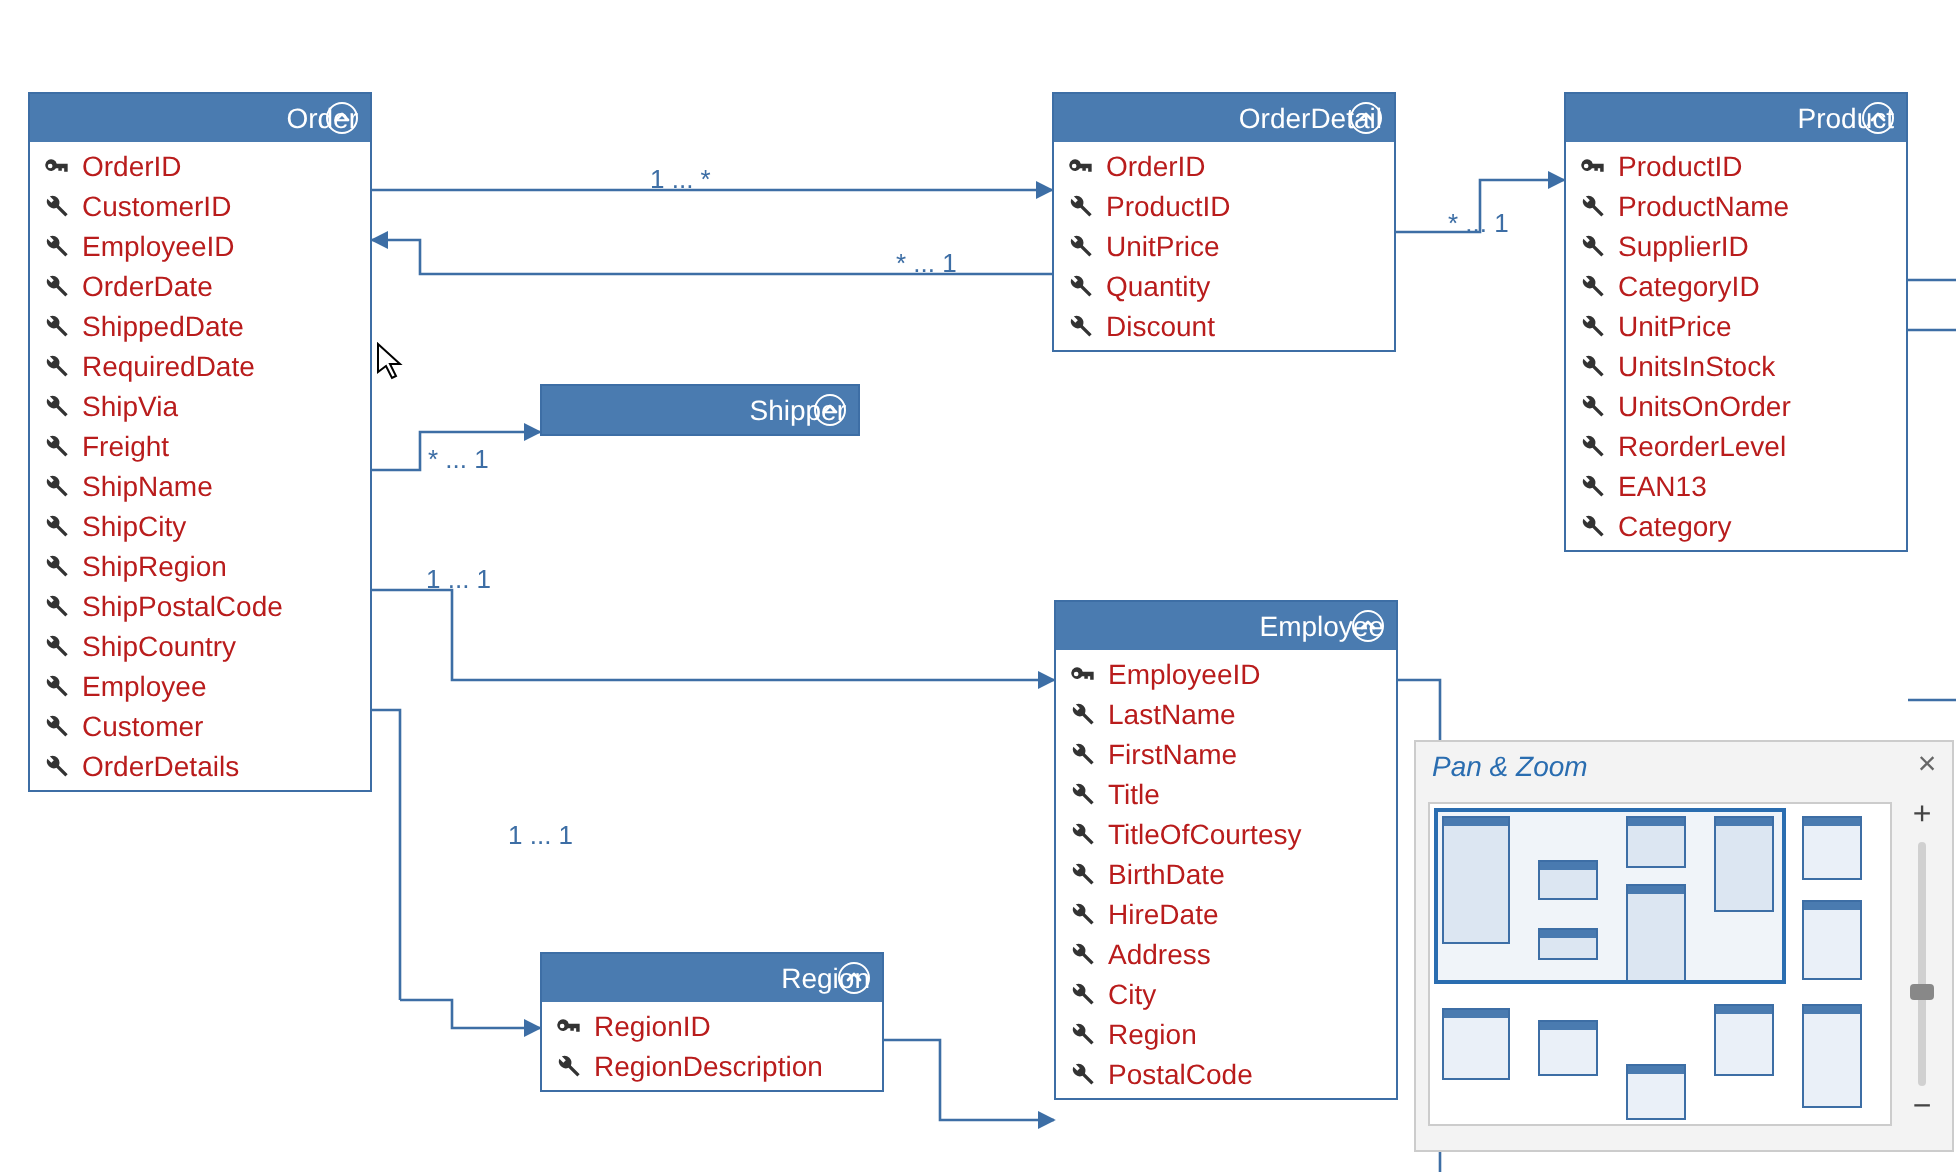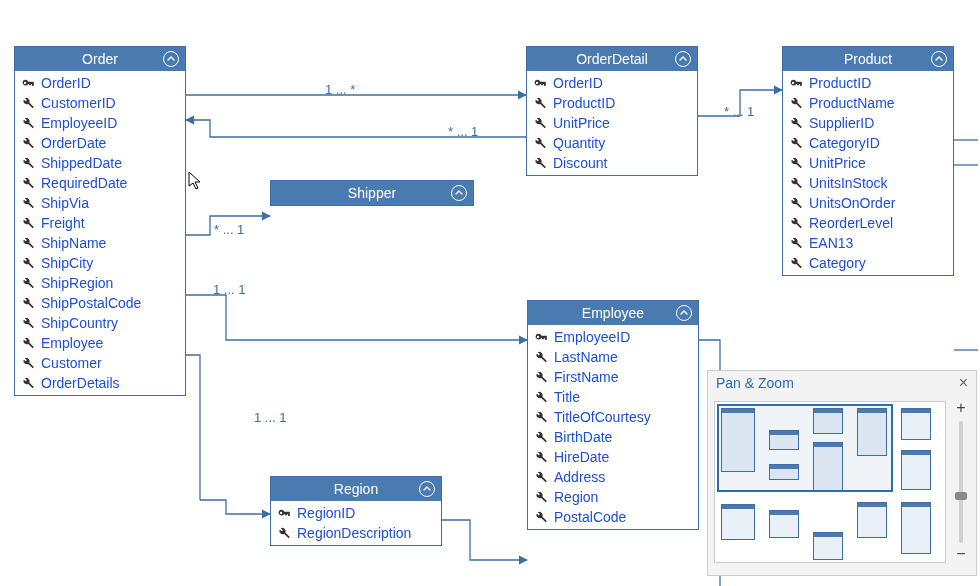--- a/index.html
+++ b/index.html
@@ -28,21 +28,21 @@
     font-weight: 500;
     text-align: center;
     padding: 4px 6px;
     display: flex;
     align-items: center;
     justify-content: center;
     position: relative;
   }
   .entity-title {
     flex: 1;
-    text-align: center;
+    text-align: right;
   }
   .collapse-btn {
     position: absolute;
     right: 6px;
     top: 50%;
     transform: translateY(-50%);
     width: 16px;
     height: 16px;
     border-radius: 50%;
     border: 1.5px solid #ffffff;
@@ -64,21 +64,21 @@
   .field-icon {
     width: 14px;
     height: 14px;
     display: inline-flex;
     align-items: center;
     justify-content: center;
     color: #333333;
     flex-shrink: 0;
   }
   .field-name {
-    color: #1d4ed8;
+    color: #b91c1c;
   }
   .rel-label {
     position: absolute;
     font-size: 13px;
     color: #3d6ea5;
   }
   svg.connectors {
     position: absolute;
     inset: 0;
     width: 980px;
@@ -97,20 +97,21 @@
     background: #f3f3f3;
     border: 1px solid #cccccc;
   }
   .pz-header {
     display: flex;
     align-items: center;
     justify-content: space-between;
     padding: 4px 8px;
     font-size: 14px;
     color: #2a6db0;
+    font-style: italic;
   }
   .pz-close {
     color: #666666;
     cursor: pointer;
     font-size: 16px;
     line-height: 1;
   }
   .pz-body {
     display: flex;
     padding: 6px 6px 8px 6px;
@@ -338,21 +339,21 @@
           <div class="field">
             <span class="field-icon">
               <svg width="14" height="14" viewBox="0 0 24 24">
                 <path fill="#333" d="M22 19l-7.5-7.5a6 6 0 0 0-7.8-7.8l3.4 3.4-2.1 2.1L4.6 5.8a6 6 0 0 0 7.8 7.8L20 21l2-2z"></path>
               </svg>
             </span>
             <span class="field-name">OrderDetails</span>
           </div>
         </div>
       </div>
-      <div class="entity" style="left: 270px; top: 180px; width: 204px;">
+      <div class="entity" style="left: 270px; top: 192px; width: 160px;">
         <div class="entity-header">
           <span class="entity-title">Shipper</span>
           <span class="collapse-btn">
             <svg width="10" height="10" viewBox="0 0 10 10">
               <path d="M2 6 L5 3 L8 6" stroke="#ffffff" stroke-width="1.4" fill="none" stroke-linecap="round" stroke-linejoin="round"></path>
             </svg>
           </span>
         </div>
       </div>
       <div class="entity" style="left: 270px; top: 476px; width: 172px;">
@@ -501,20 +502,28 @@
             </span>
             <span class="field-name">HireDate</span>
           </div>
           <div class="field">
             <span class="field-icon">
               <svg width="14" height="14" viewBox="0 0 24 24">
                 <path fill="#333" d="M22 19l-7.5-7.5a6 6 0 0 0-7.8-7.8l3.4 3.4-2.1 2.1L4.6 5.8a6 6 0 0 0 7.8 7.8L20 21l2-2z"></path>
               </svg>
             </span>
             <span class="field-name">Address</span>
+          </div>
+          <div class="field">
+            <span class="field-icon">
+              <svg width="14" height="14" viewBox="0 0 24 24">
+                <path fill="#333" d="M22 19l-7.5-7.5a6 6 0 0 0-7.8-7.8l3.4 3.4-2.1 2.1L4.6 5.8a6 6 0 0 0 7.8 7.8L20 21l2-2z"></path>
+              </svg>
+            </span>
+            <span class="field-name">City</span>
           </div>
           <div class="field">
             <span class="field-icon">
               <svg width="14" height="14" viewBox="0 0 24 24">
                 <path fill="#333" d="M22 19l-7.5-7.5a6 6 0 0 0-7.8-7.8l3.4 3.4-2.1 2.1L4.6 5.8a6 6 0 0 0 7.8 7.8L20 21l2-2z"></path>
               </svg>
             </span>
             <span class="field-name">Region</span>
           </div>
           <div class="field">

